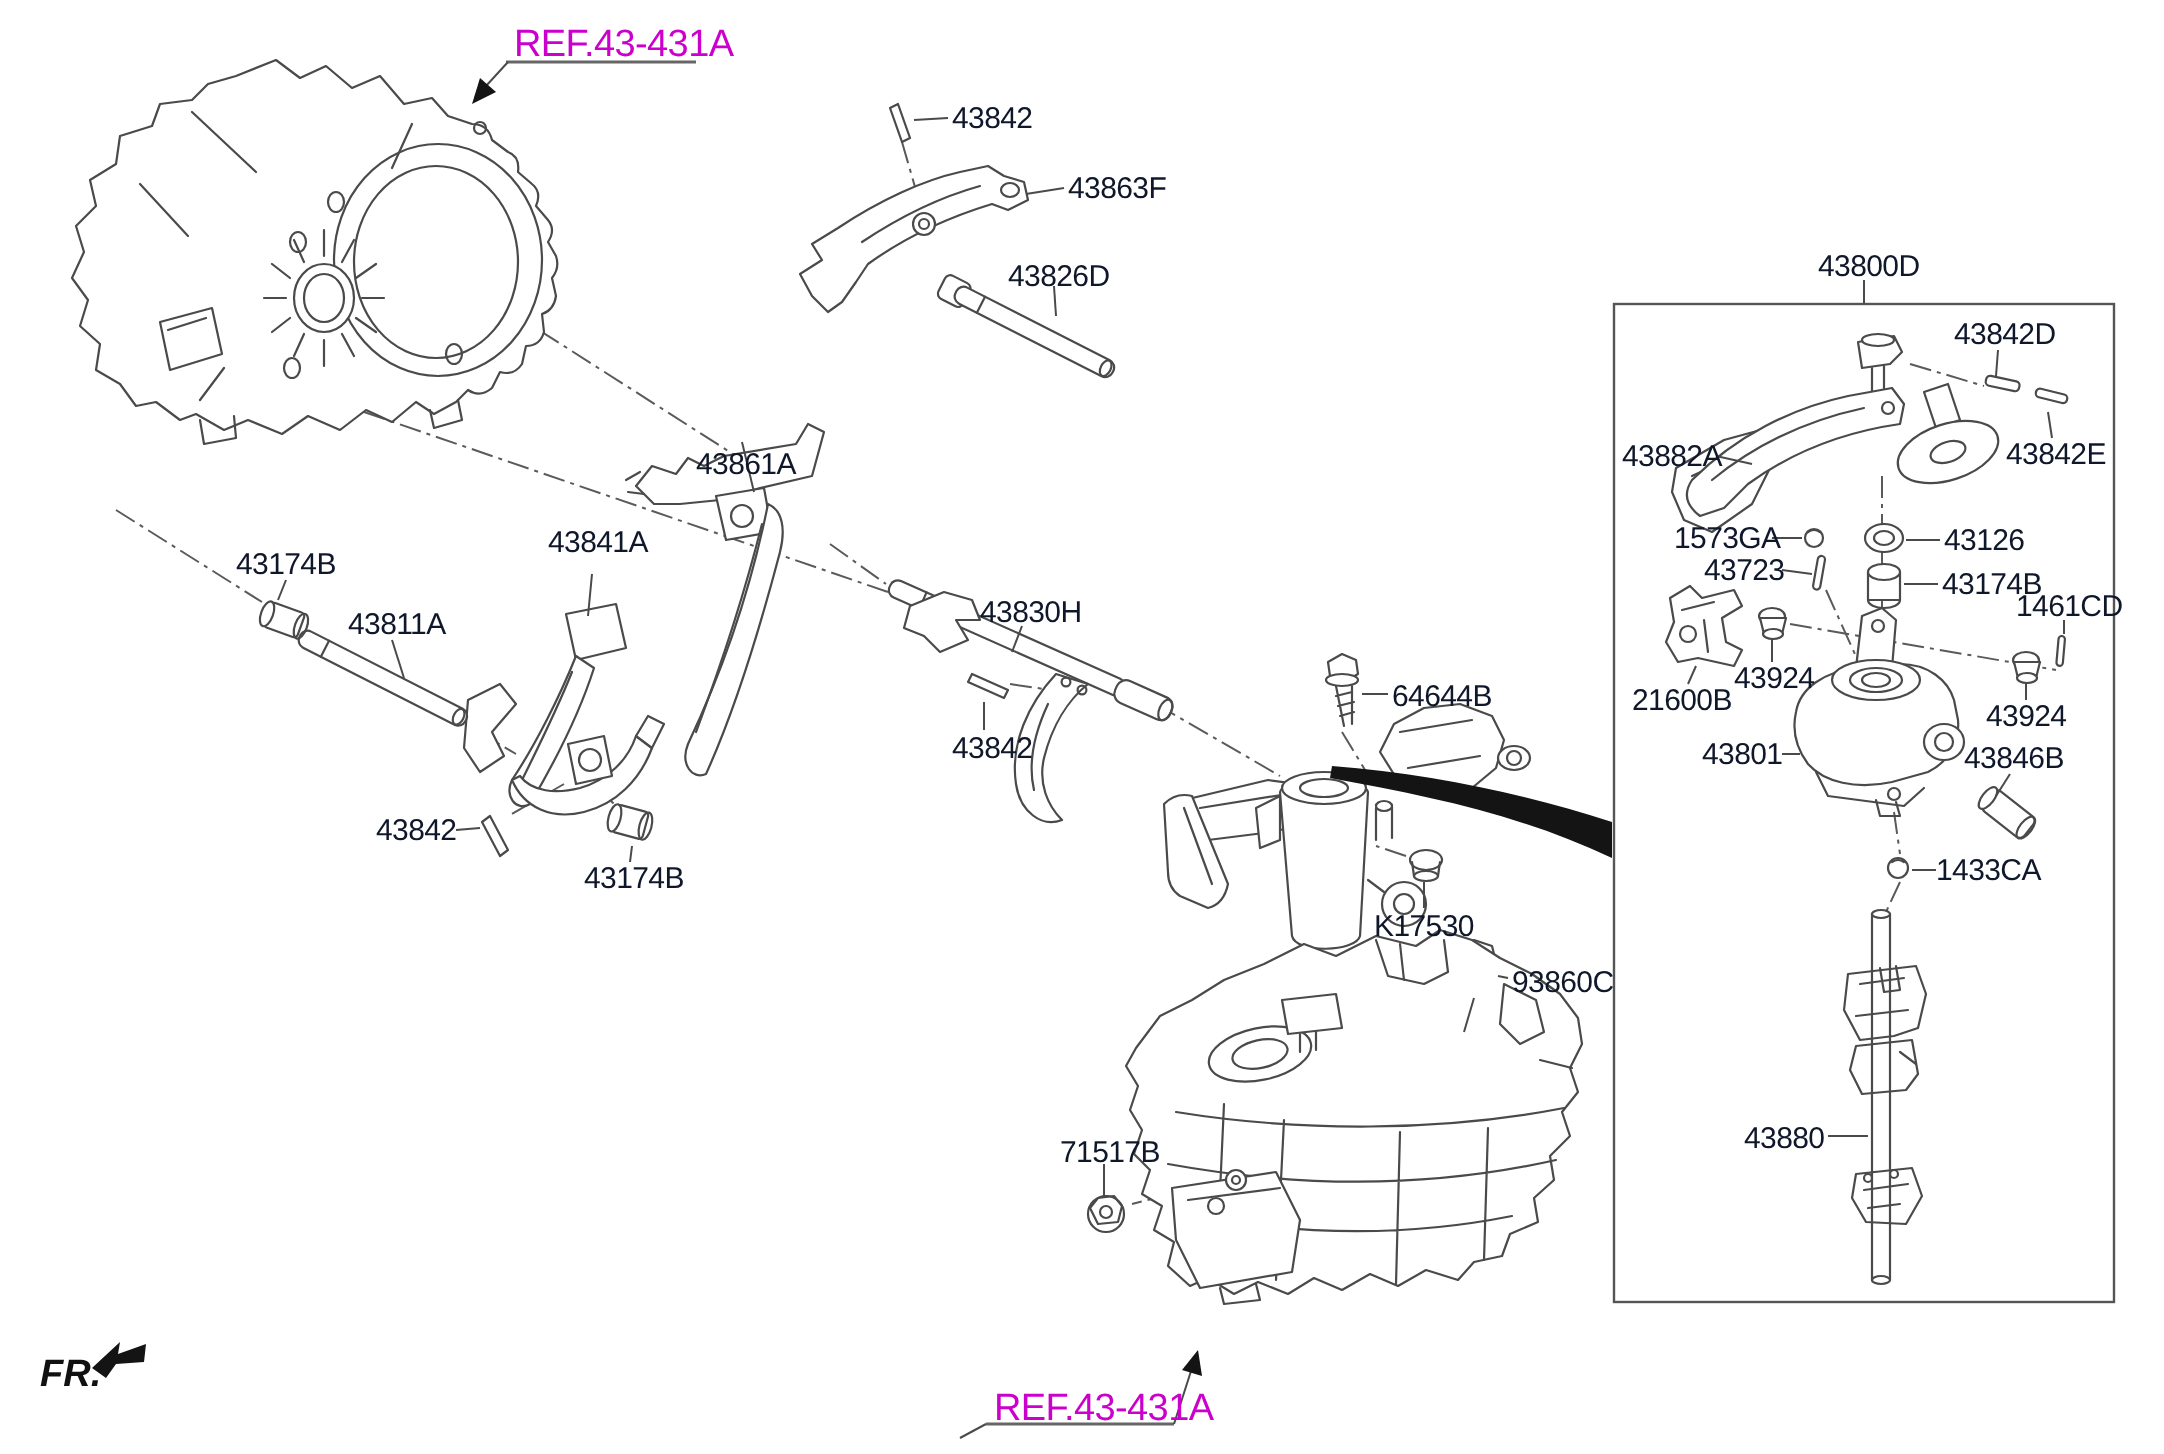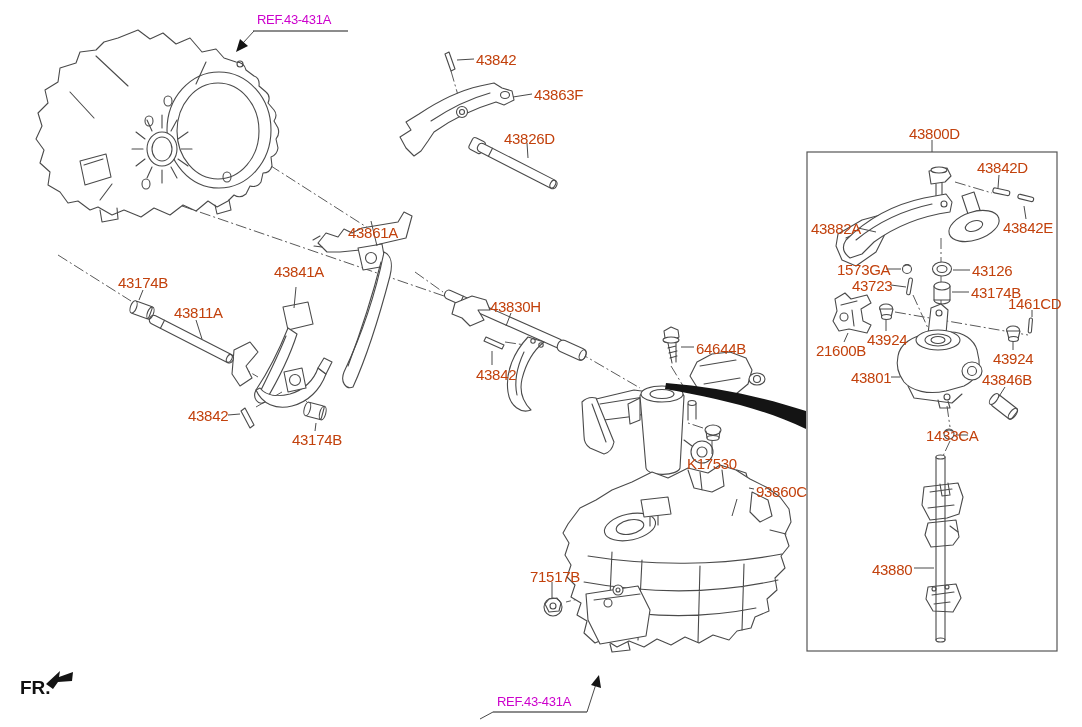--- a/index.html
+++ b/index.html
@@ -1,23 +1,23 @@
 <!DOCTYPE html>
 <html><head>
 <meta charset="utf-8">
 <style>
   html,body{margin:0;padding:0;background:#fff;}
   #stage{position:relative;width:1082px;height:727px;background:#ffffff;overflow:hidden;
          font-family:"Liberation Sans", sans-serif;}
   svg.art{position:absolute;left:0;top:0;}
   .callout{position:absolute;font-size:15px;line-height:1.05;letter-spacing:-0.3px;
-           color:#c2410c;white-space:nowrap;}
-  .ref-link{position:absolute;font-size:13px;line-height:1.05;letter-spacing:-0.3px;
+           color:#0f172a;white-space:nowrap;}
+  .ref-link{position:absolute;font-size:19px;line-height:1.05;letter-spacing:-0.3px;
             color:#cc00cc;white-space:nowrap;text-decoration:none;cursor:pointer;}
-  .fr-marker{position:absolute;font-size:19px;font-weight:bold;color:#111;letter-spacing:0;}
+  .fr-marker{position:absolute;font-size:19px;font-weight:bold;color:#111;letter-spacing:0;font-style:italic;}
   .stroke{stroke:#4a4a4a;stroke-width:1.1;fill:none;stroke-linejoin:round;stroke-linecap:round;}
   .wfill{stroke:#4a4a4a;stroke-width:1.1;fill:#ffffff;stroke-linejoin:round;}
   .ldr{stroke:#4a4a4a;stroke-width:1;fill:none;}
   .cdash{stroke:#5a5a5a;stroke-width:1;fill:none;stroke-dasharray:11 3 2 3;}
   .sdash{stroke:#5a5a5a;stroke-width:1;fill:none;stroke-dasharray:5 3;}
   .blk{fill:#141414;stroke:none;}
   .boxrect{stroke:#555;fill:none;stroke-width:1.2;}
 </style>
 </head>
 <body>
@@ -398,21 +398,21 @@
   <div class="callout" style="left:490px;top:299px">43830H</div>
   <div class="callout" style="left:696px;top:341px">64644B</div>
   <div class="callout" style="left:816px;top:343px">21600B</div>
   <div class="callout" style="left:867px;top:332px">43924</div>
   <div class="callout" style="left:993px;top:351px">43924</div>
   <div class="callout" style="left:851px;top:370px">43801</div>
   <div class="callout" style="left:982px;top:372px">43846B</div>
   <div class="callout" style="left:476px;top:367px">43842</div>
   <div class="callout" style="left:188px;top:408px">43842</div>
   <div class="callout" style="left:292px;top:432px">43174B</div>
-  <div class="callout" style="left:926px;top:428px">1433CA</div>
+  <div class="callout" style="left:968px;top:428px">1433CA</div>
   <div class="callout" style="left:687px;top:456px">K17530</div>
   <div class="callout" style="left:756px;top:484px">93860C</div>
   <div class="callout" style="left:872px;top:562px">43880</div>
   <div class="callout" style="left:530px;top:569px">71517B</div>
 
   <a class="ref-link" style="left:257px;top:13px">REF.43-431A</a>
   <a class="ref-link" style="left:497px;top:695px">REF.43-431A</a>
 
   <div class="fr-marker" style="left:20px;top:677px">FR.</div>
 

